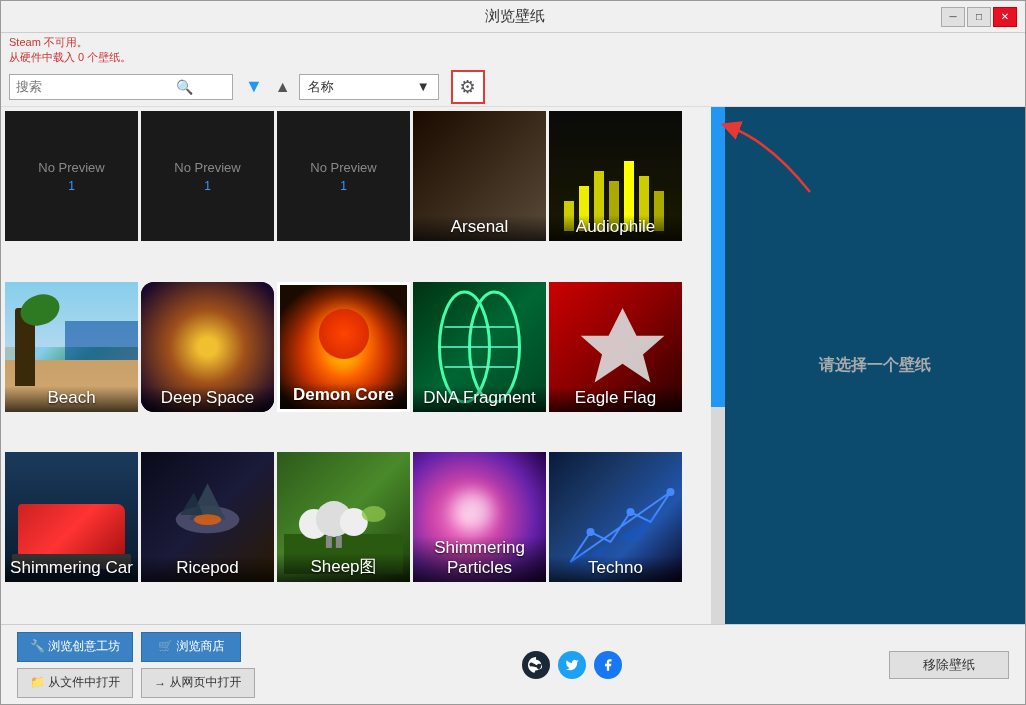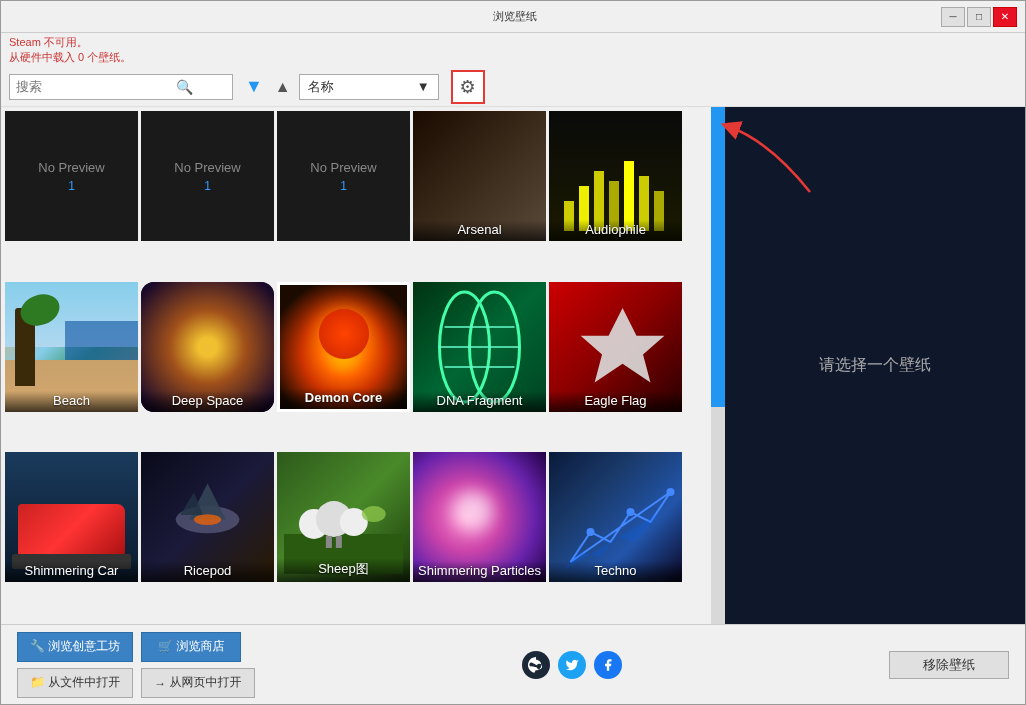--- a/index.html
+++ b/index.html
@@ -26,21 +26,21 @@
       display: flex;
       align-items: center;
       justify-content: space-between;
       padding: 0 8px;
       border-bottom: 1px solid #ccc;
       flex-shrink: 0;
     }
     .titlebar-title {
       flex: 1;
       text-align: center;
-      font-size: 11px;
+      font-size: 15px;
       color: #333;
     }
     .titlebar-controls {
       display: flex;
       gap: 2px;
     }
     .titlebar-btn {
       width: 24px;
       height: 20px;
       background: #e0e0e0;
@@ -163,21 +163,21 @@
       overflow: hidden;
       background: #222;
     }
     .wallpaper-label {
       position: absolute;
       bottom: 0;
       left: 0;
       right: 0;
       text-align: center;
       color: white;
-      font-size: 13px;
+      font-size: 17px;
       padding: 2px 4px 4px;
       background: linear-gradient(transparent, rgba(0,0,0,0.7));
       text-shadow: 0 1px 2px rgba(0,0,0,0.8);
     }
     .wallpaper-item.no-preview {
       background: #1a1a1a;
       display: flex;
       flex-direction: column;
       align-items: center;
       justify-content: center;
@@ -204,22 +204,23 @@
       background: #2196f3;
       position: absolute;
       top: 0;
     }
     
     .preview-panel {
       flex: 1;
       display: flex;
       align-items: center;
       justify-content: center;
-      background: #0f172a;
+      background: #0c4a6e;
       position: relative;
+      font-weight: bold;
     }
     .preview-text {
       color: #aaa;
       font-size: 16px;
     }
     
     .bottom-bar {
       height: 80px;
       background: #f0f0f0;
       border-top: 1px solid #ccc;

